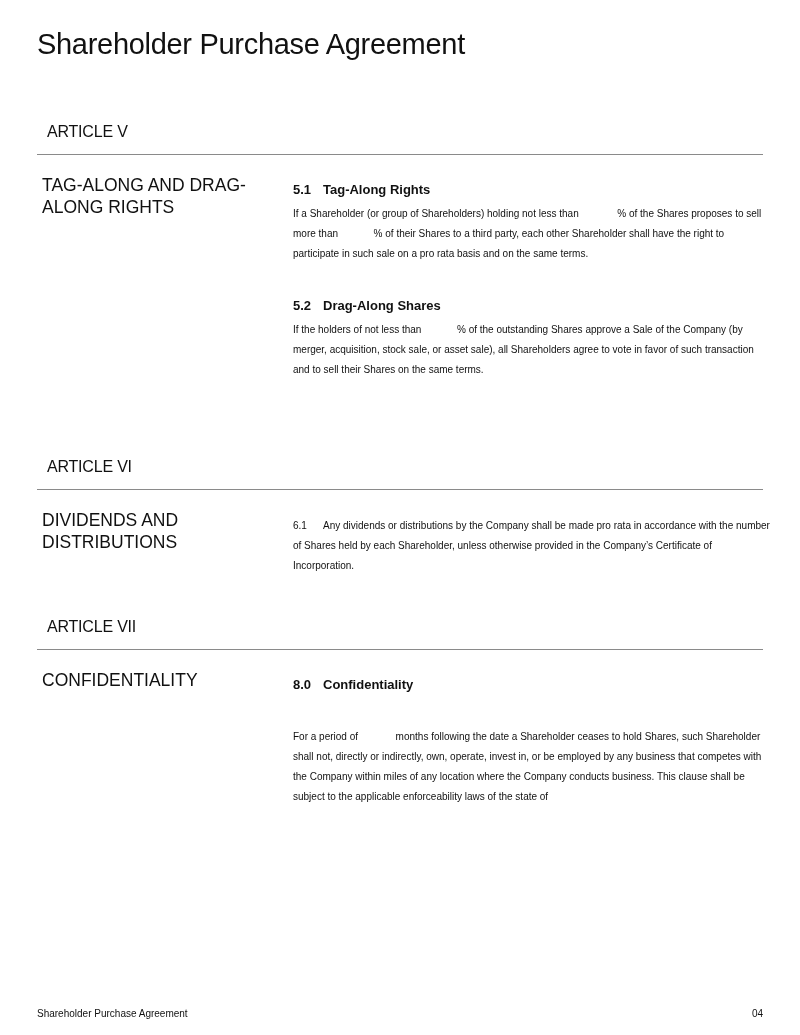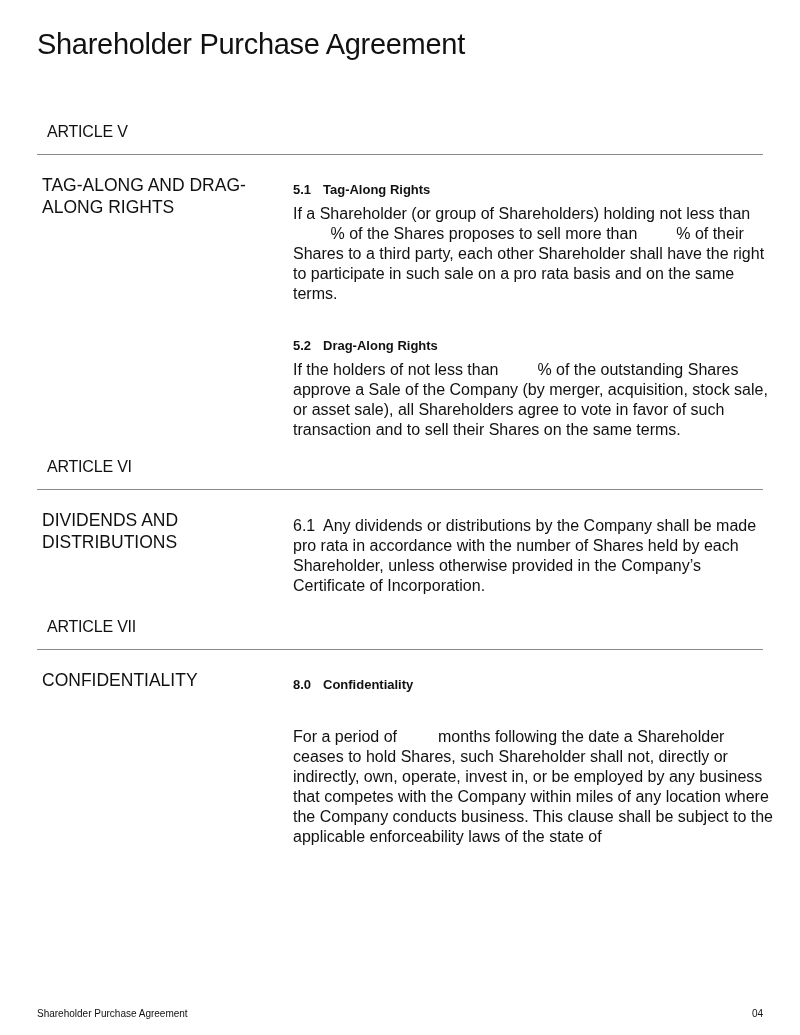--- a/index.html
+++ b/index.html
@@ -10,21 +10,21 @@
   .article { position:absolute; left:37px; right:37px; }
   .article-heading { font-size:16px; font-weight:400; margin:10px; letter-spacing:-0.2px; }
   .rule { height:0; border-top:1.5px solid #8a8a8a; margin-top:13px; }
   .article-body { position:relative; }
   .section-title { position:absolute; left:4px; top:18px; width:230px; font-size:17.5px;
                    line-height:22px; font-weight:400; margin:1px; }
   .content { position:absolute; left:256px; width:480px; top:18px;margin-top:8px; }
   .clause { margin-bottom:33px; }
   .clause-heading { font-size:13px; font-weight:700; margin:0 0 5px 0; line-height:18px; color:#111; }
   .clause-heading .num { display:inline-block; width:30px; }
-  .clause-text { font-size:16px; line-height:20px; margin:0; color:#111; }
+  .clause-text { font-size:10px; line-height:20px; margin:0; color:#111; }
   .clause-text .num { font-weight:400; display:inline-block; width:30px; }
   .blank { display:inline-block; min-width:36px; }
   .footer { position:absolute; left:37px; right:37px; top:1008px; font-size:10px; color:#111;
             display:flex; justify-content:space-between; }
 </style>
 </head>
 <body>
 
 <h1 class="title">Shareholder Purchase Agreement</h1>
 
@@ -35,21 +35,21 @@
     <h3 class="section-title">
       <span>TAG-ALONG AND DRAG-</span><br>
       <span>ALONG RIGHTS</span>
     </h3>
     <div class="content">
       <div class="clause">
         <p class="clause-heading"><span class="num">5.1</span><span>Tag-Along Rights</span></p>
         <p class="clause-text"><span>If a Shareholder (or group of Shareholders) holding not less than</span> <span class="blank" style="min-width:33px"></span> <span>% of the Shares proposes to sell more than</span> <span class="blank" style="min-width:30px"></span> <span>% of their Shares to a third party, each other Shareholder shall have the right to participate in such sale on a pro rata basis and on the same terms.</span></p>
       </div>
       <div class="clause">
-        <p class="clause-heading"><span class="num">5.2</span><span>Drag-Along Rights</span></p>
+        <p class="clause-heading"><span class="num">5.2</span><span>Drag-Along Shares</span></p>
         <p class="clause-text"><span>If the holders of not less than</span> <span class="blank" style="min-width:30px"></span> <span>% of the outstanding Shares approve a Sale of the Company (by merger, acquisition, stock sale, or asset sale), all Shareholders agree to vote in favor of such transaction and to sell their Shares on the same terms.</span></p>
       </div>
     </div>
   </div>
 </section>
 
 <section class="article" style="top:448px;">
   <h2 class="article-heading">ARTICLE VI</h2>
   <div class="rule"></div>
   <div class="article-body">

